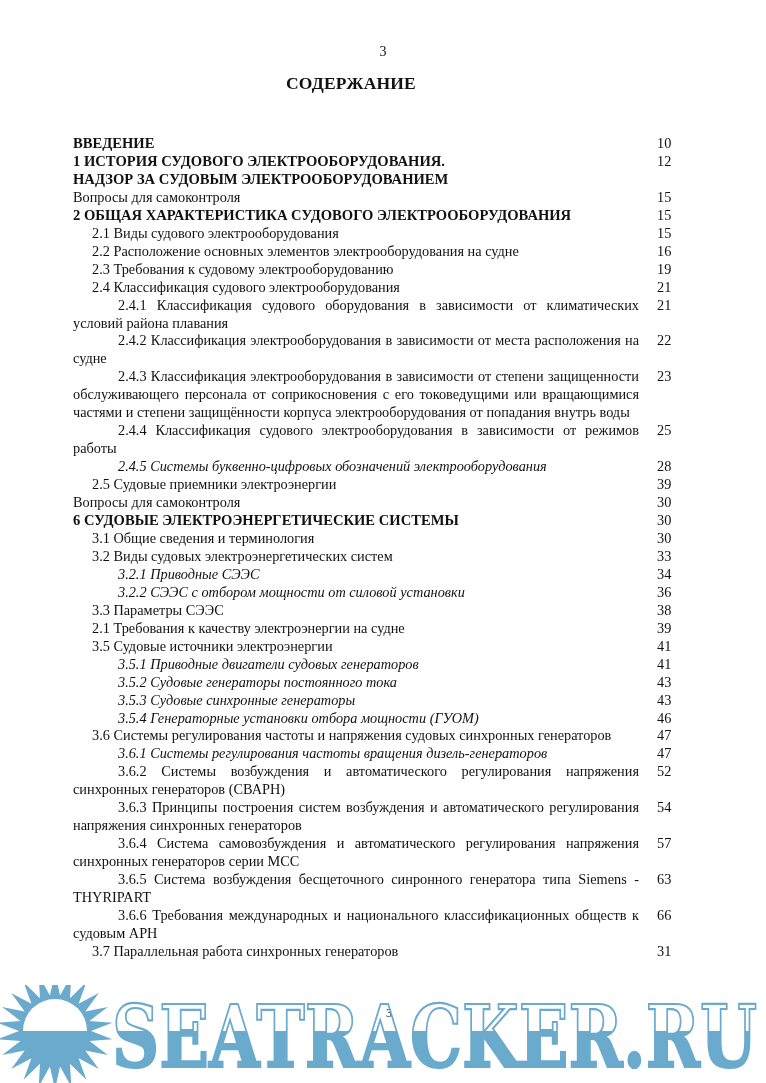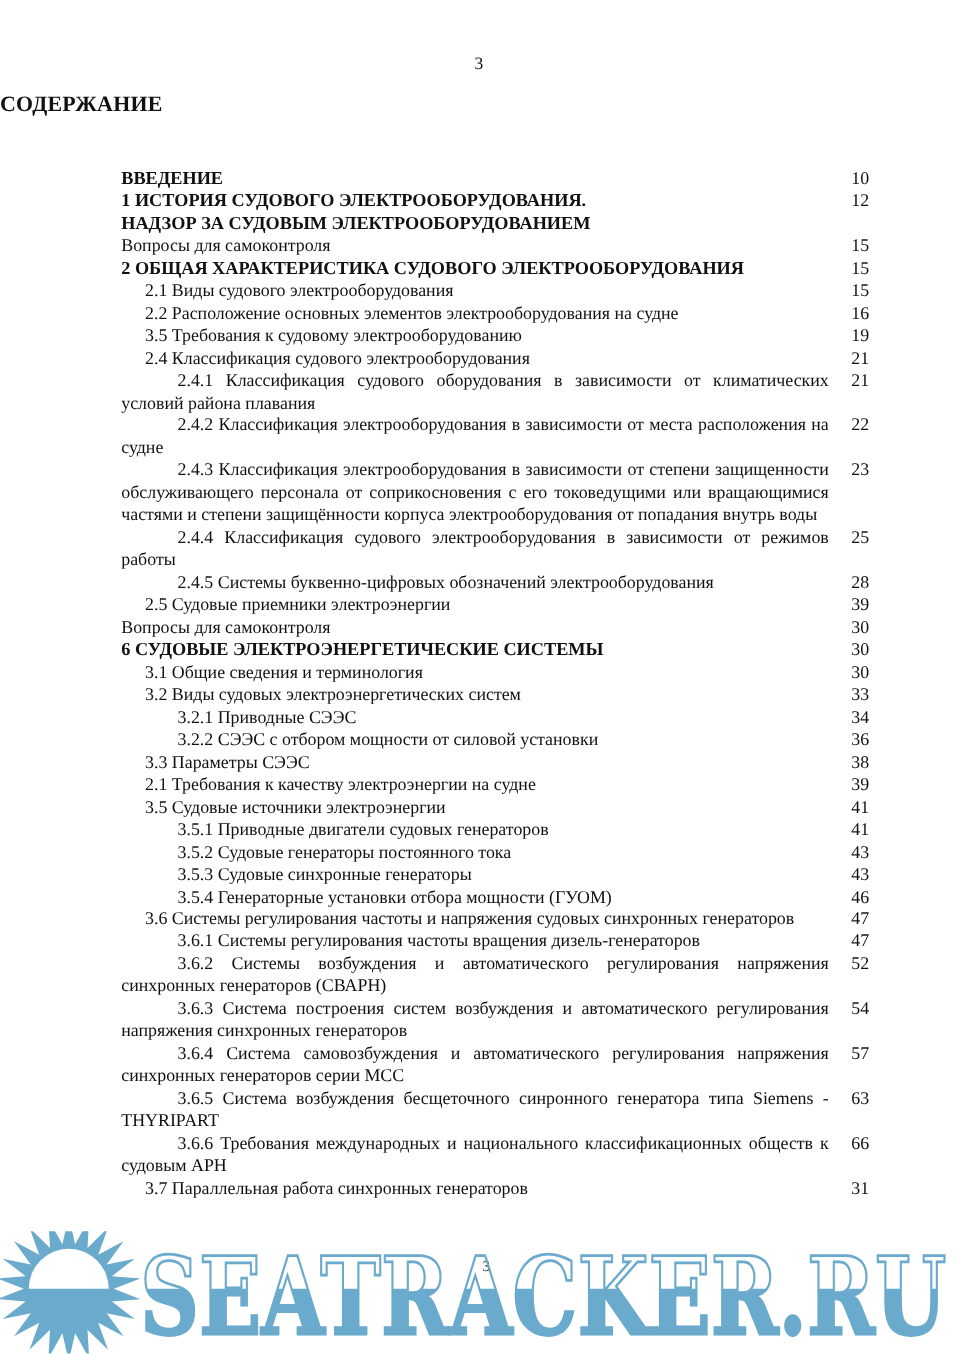--- a/index.html
+++ b/index.html
@@ -21,50 +21,49 @@
       left: 0;
       width: 766px;
       text-align: center;
       font-size: 14px;
     }
     .toc-title {
       position: absolute;
       top: 73px;
       left: 0;
       width: 702px;
-      text-align: left;
+      text-align: center;
       font-size: 17.5px;
       font-weight: bold;
       letter-spacing: 0.2px;
     }
     .toc {
       position: absolute;
       top: 135px;
       left: 73px;
       width: 606px;
-      margin-left: 24px;
     }
     .toc-row {
       position: relative;
       display: flex;
       align-items: flex-start;
       font-size: 14.3px;
       line-height: 17.95px;
     }
     .toc-text {
       flex: 1;
       padding-right: 18px;
       text-align: justify;
       text-align-last: left;
     }
     .toc-row.bold .toc-text { font-weight: bold; font-size: 14.6px; }
     .toc-row.l0 .toc-text { text-indent: 0; }
     .toc-row.l1 .toc-text { padding-left: 19px; }
     .toc-row.l2 .toc-text { text-indent: 45px; }
-    .toc-row.l2s .toc-text { padding-left: 45px; }
+    .toc-row.l2s .toc-text { padding-left: 45px; font-style: italic; }
     .toc-row.l1w .toc-text { text-indent: 19px; }
     .toc-page {
       width: 22px;
       text-align: left;
       flex: none;
     }
     .footer-page {
       position: absolute;
       top: 1006px;
       left: 386px;
@@ -116,21 +115,21 @@
     </div>
     <div class="toc-row l1">
       <div class="toc-text">2.1 Виды судового электрооборудования</div>
       <div class="toc-page">15</div>
     </div>
     <div class="toc-row l1">
       <div class="toc-text">2.2 Расположение основных элементов электрооборудования на судне</div>
       <div class="toc-page">16</div>
     </div>
     <div class="toc-row l1">
-      <div class="toc-text">3.5 Требования к судовому электрооборудованию</div>
+      <div class="toc-text">2.3 Требования к судовому электрооборудованию</div>
       <div class="toc-page">19</div>
     </div>
     <div class="toc-row l1">
       <div class="toc-text">2.4 Классификация судового электрооборудования</div>
       <div class="toc-page">21</div>
     </div>
     <div class="toc-row l2">
       <div class="toc-text">2.4.1 Классификация судового оборудования в зависимости от климатических условий района плавания</div>
       <div class="toc-page">21</div>
     </div>
@@ -212,21 +211,21 @@
     </div>
     <div class="toc-row l2s">
       <div class="toc-text">3.6.1 Системы регулирования частоты вращения дизель-генераторов</div>
       <div class="toc-page">47</div>
     </div>
     <div class="toc-row l2">
       <div class="toc-text">3.6.2 Системы возбуждения и автоматического регулирования напряжения синхронных генераторов (СВАРН)</div>
       <div class="toc-page">52</div>
     </div>
     <div class="toc-row l2">
-      <div class="toc-text">3.6.3 Система построения систем возбуждения и автоматического регулирования напряжения синхронных генераторов</div>
+      <div class="toc-text">3.6.3 Принципы построения систем возбуждения и автоматического регулирования напряжения синхронных генераторов</div>
       <div class="toc-page">54</div>
     </div>
     <div class="toc-row l2">
       <div class="toc-text">3.6.4 Система самовозбуждения и автоматического регулирования напряжения синхронных генераторов серии МСС</div>
       <div class="toc-page">57</div>
     </div>
     <div class="toc-row l2">
       <div class="toc-text">3.6.5 Система возбуждения бесщеточного синронного генератора типа Siemens - THYRIPART</div>
       <div class="toc-page">63</div>
     </div>

